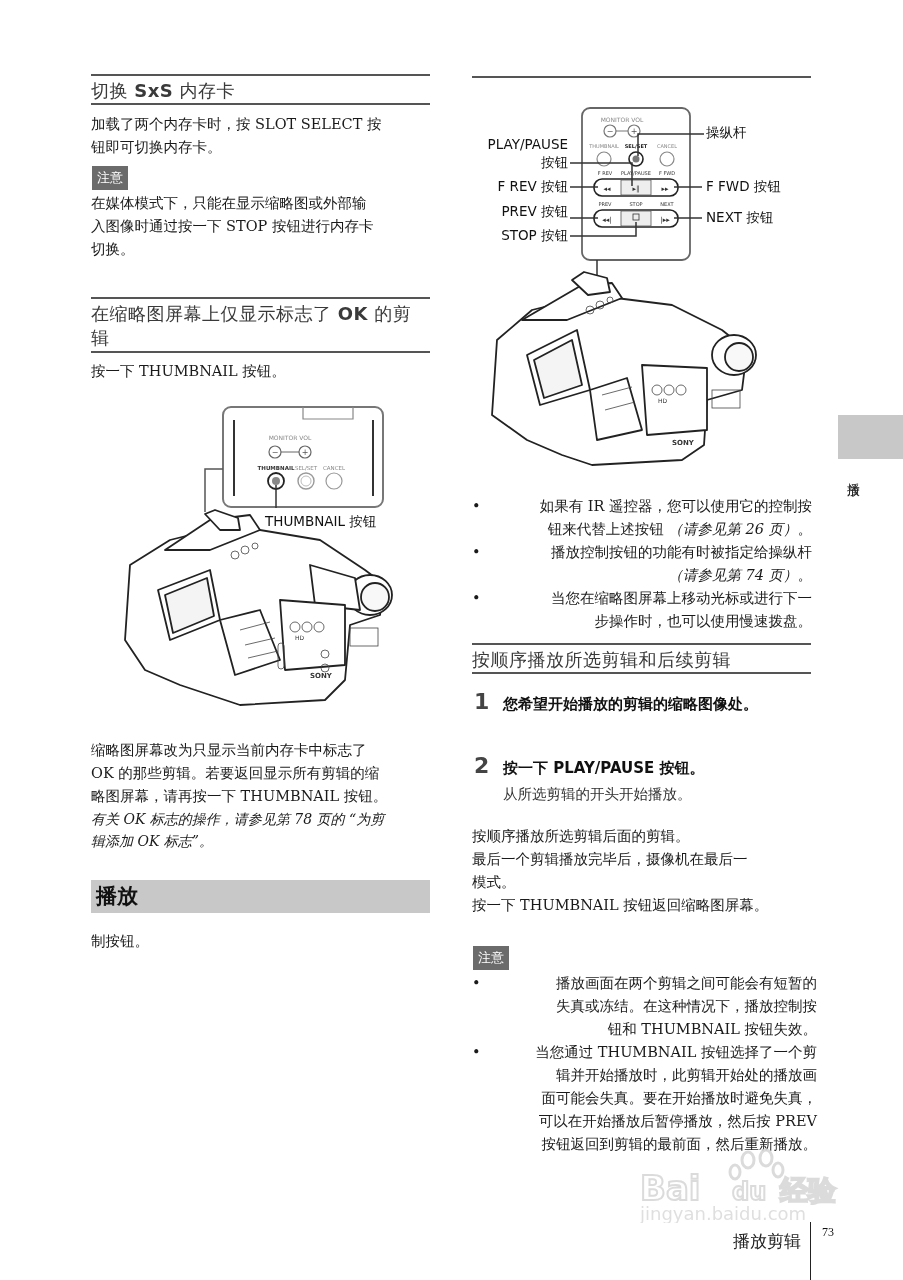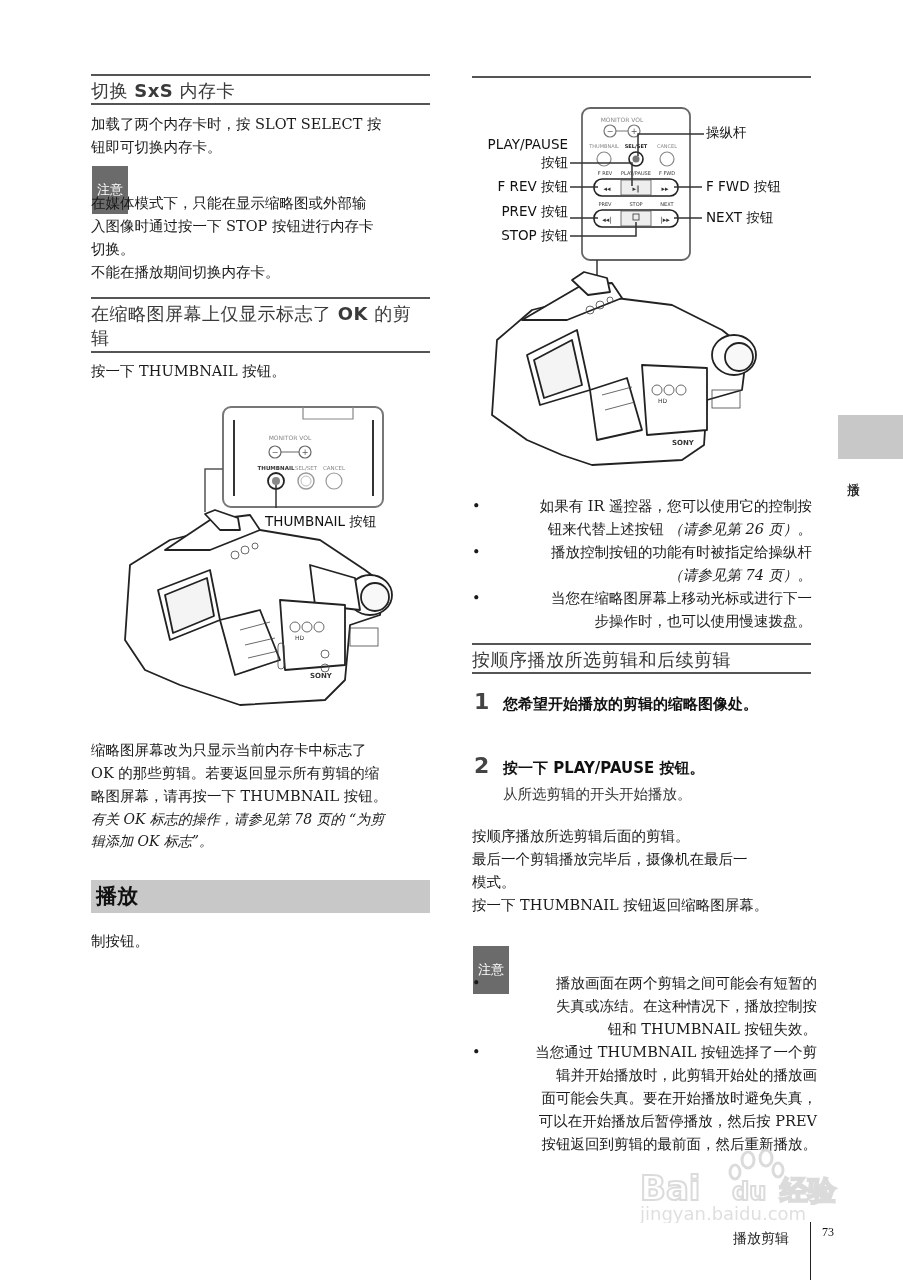--- a/index.html
+++ b/index.html
@@ -3,37 +3,37 @@
 <meta charset="utf-8">
 <style>
   * { box-sizing: border-box; margin: 0; padding: 0; }
   html, body { width: 903px; height: 1280px; background: #ffffff; overflow: hidden; }
   body { position: relative; font-family: "DejaVu Serif", "Liberation Serif", serif; color: #1a1a1a; }
 
   .rule { position: absolute; height: 2px; background: #555; }
   .h2 { position: absolute; font-family: "DejaVu Sans", "Liberation Sans", sans-serif; font-size: 18px; color: #3a3a3a; line-height: 24px; letter-spacing: 0.5px; }
   .h2 b { font-weight: bold; }
   .p { position: absolute; font-size: 14.5px; line-height: 23px; color: #1a1a1a; }
-  .note-badge { position: absolute; background: #6b6b6b; color: #fff; font-family: "DejaVu Sans", "Liberation Sans", sans-serif; font-size: 13px; padding: 15px 5px; line-height: 18px; }
+  .note-badge { position: absolute; background: #6b6b6b; color: #fff; font-family: "DejaVu Sans", "Liberation Sans", sans-serif; font-size: 13px; padding: 3px 5px; line-height: 18px; }
 
   .bar-title { position: absolute; left: 91px; top: 880px; width: 339px; height: 33px; background: #c8c8c8; }
   .bar-title span { position: absolute; left: 5px; top: 2px; font-family: "DejaVu Sans", "Liberation Sans", sans-serif; font-size: 21px; color: #111; font-weight: bold; }
 
   .bullets { position: absolute; list-style: none; }
   .bullets li { position: relative; padding-left: 12px; font-size: 14.5px; line-height: 23px; text-align: right; }
   .bullets li::before { content: "•"; position: absolute; left: 0; top: 0; }
 
   .step-num { position: absolute; font-family: "DejaVu Sans", "Liberation Sans", sans-serif; font-weight: bold; font-size: 22px; color: #444; }
   .step-text { position: absolute; font-family: "DejaVu Sans", "Liberation Sans", sans-serif; font-weight: bold; font-size: 15px; line-height: 24px; color: #111; }
   .step-sub { position: absolute; font-size: 14.5px; line-height: 22px; color: #333; }
 
   .side-tab { position: absolute; left: 838px; top: 415px; width: 65px; height: 44px; background: #c8c8c8; }
   .side-label { position: absolute; left: 838px; top: 472px; width: 24px; font-size: 13px; color: #222; writing-mode: vertical-rl; letter-spacing: 2px; }
 
-  .footer-label { position: absolute; left: 733px; top: 1230px; font-size: 14px; color: #222; }
+  .footer-label { position: absolute; left: 733px; top: 1230px; font-size: 17px; color: #222; }
   .footer-div { position: absolute; left: 810px; top: 1222px; width: 1px; height: 58px; background: #222; }
   .page-num { position: absolute; left: 822px; top: 1225px; font-family: Liberation Serif, serif; font-size: 12px; color: #111; }
 
   .watermark { position: absolute; left: 640px; top: 1148px; width: 220px; height: 75px; opacity: 0.9; }
   svg text { font-family: "DejaVu Sans", "Liberation Sans", sans-serif; }
 </style>
 </head>
 <body>
 
 <div class="rule" style="left:91px; top:74px; width:339px;"></div>
@@ -46,21 +46,20 @@
   <div>加载了两个内存卡时，按 SLOT SELECT 按</div>
   <div>钮即可切换内存卡。</div>
 </div>
 
 <div class="note-badge" style="left:92px; top:166px;">注意</div>
 
 <div class="p" style="left:91px; top:192px; width:340px;">
   <div>在媒体模式下，只能在显示缩略图或外部输</div>
   <div>入图像时通过按一下 STOP 按钮进行内存卡</div>
   <div>切换。</div>
-  <div>不能在播放期间切换内存卡。</div>
 </div>
 
 <div class="rule" style="left:91px; top:297px; width:339px;"></div>
 <div class="h2" style="left:91px; top:302px; width:340px;">
   <div><span>在缩略图屏幕上仅显示标志了 </span><b>OK</b><span> 的剪</span></div>
   <div>辑</div>
 </div>
 <div class="rule" style="left:91px; top:351px; width:339px;"></div>
 
 <div class="p" style="left:91px; top:360px;">按一下 THUMBNAIL 按钮。</div>

